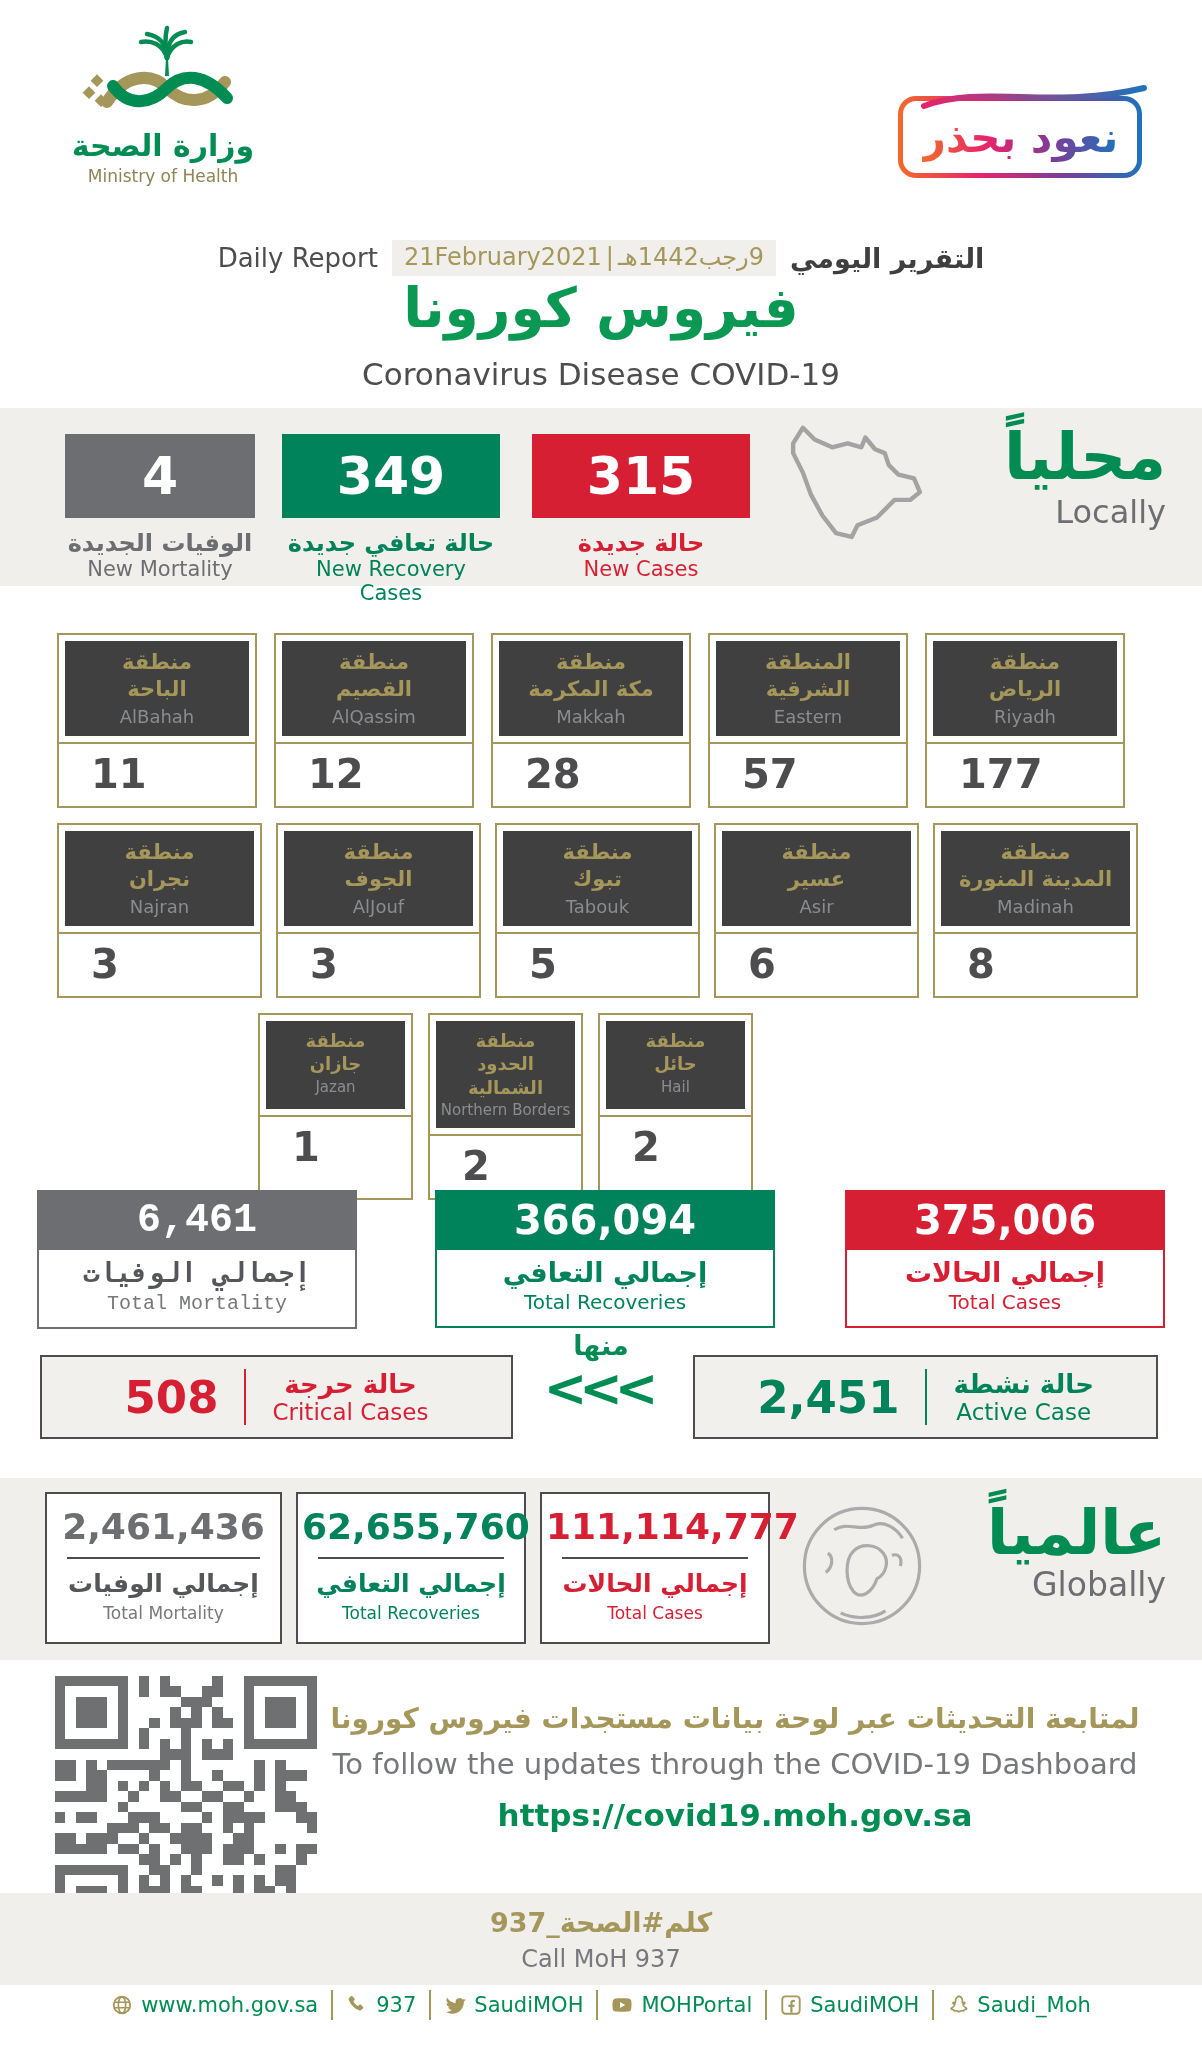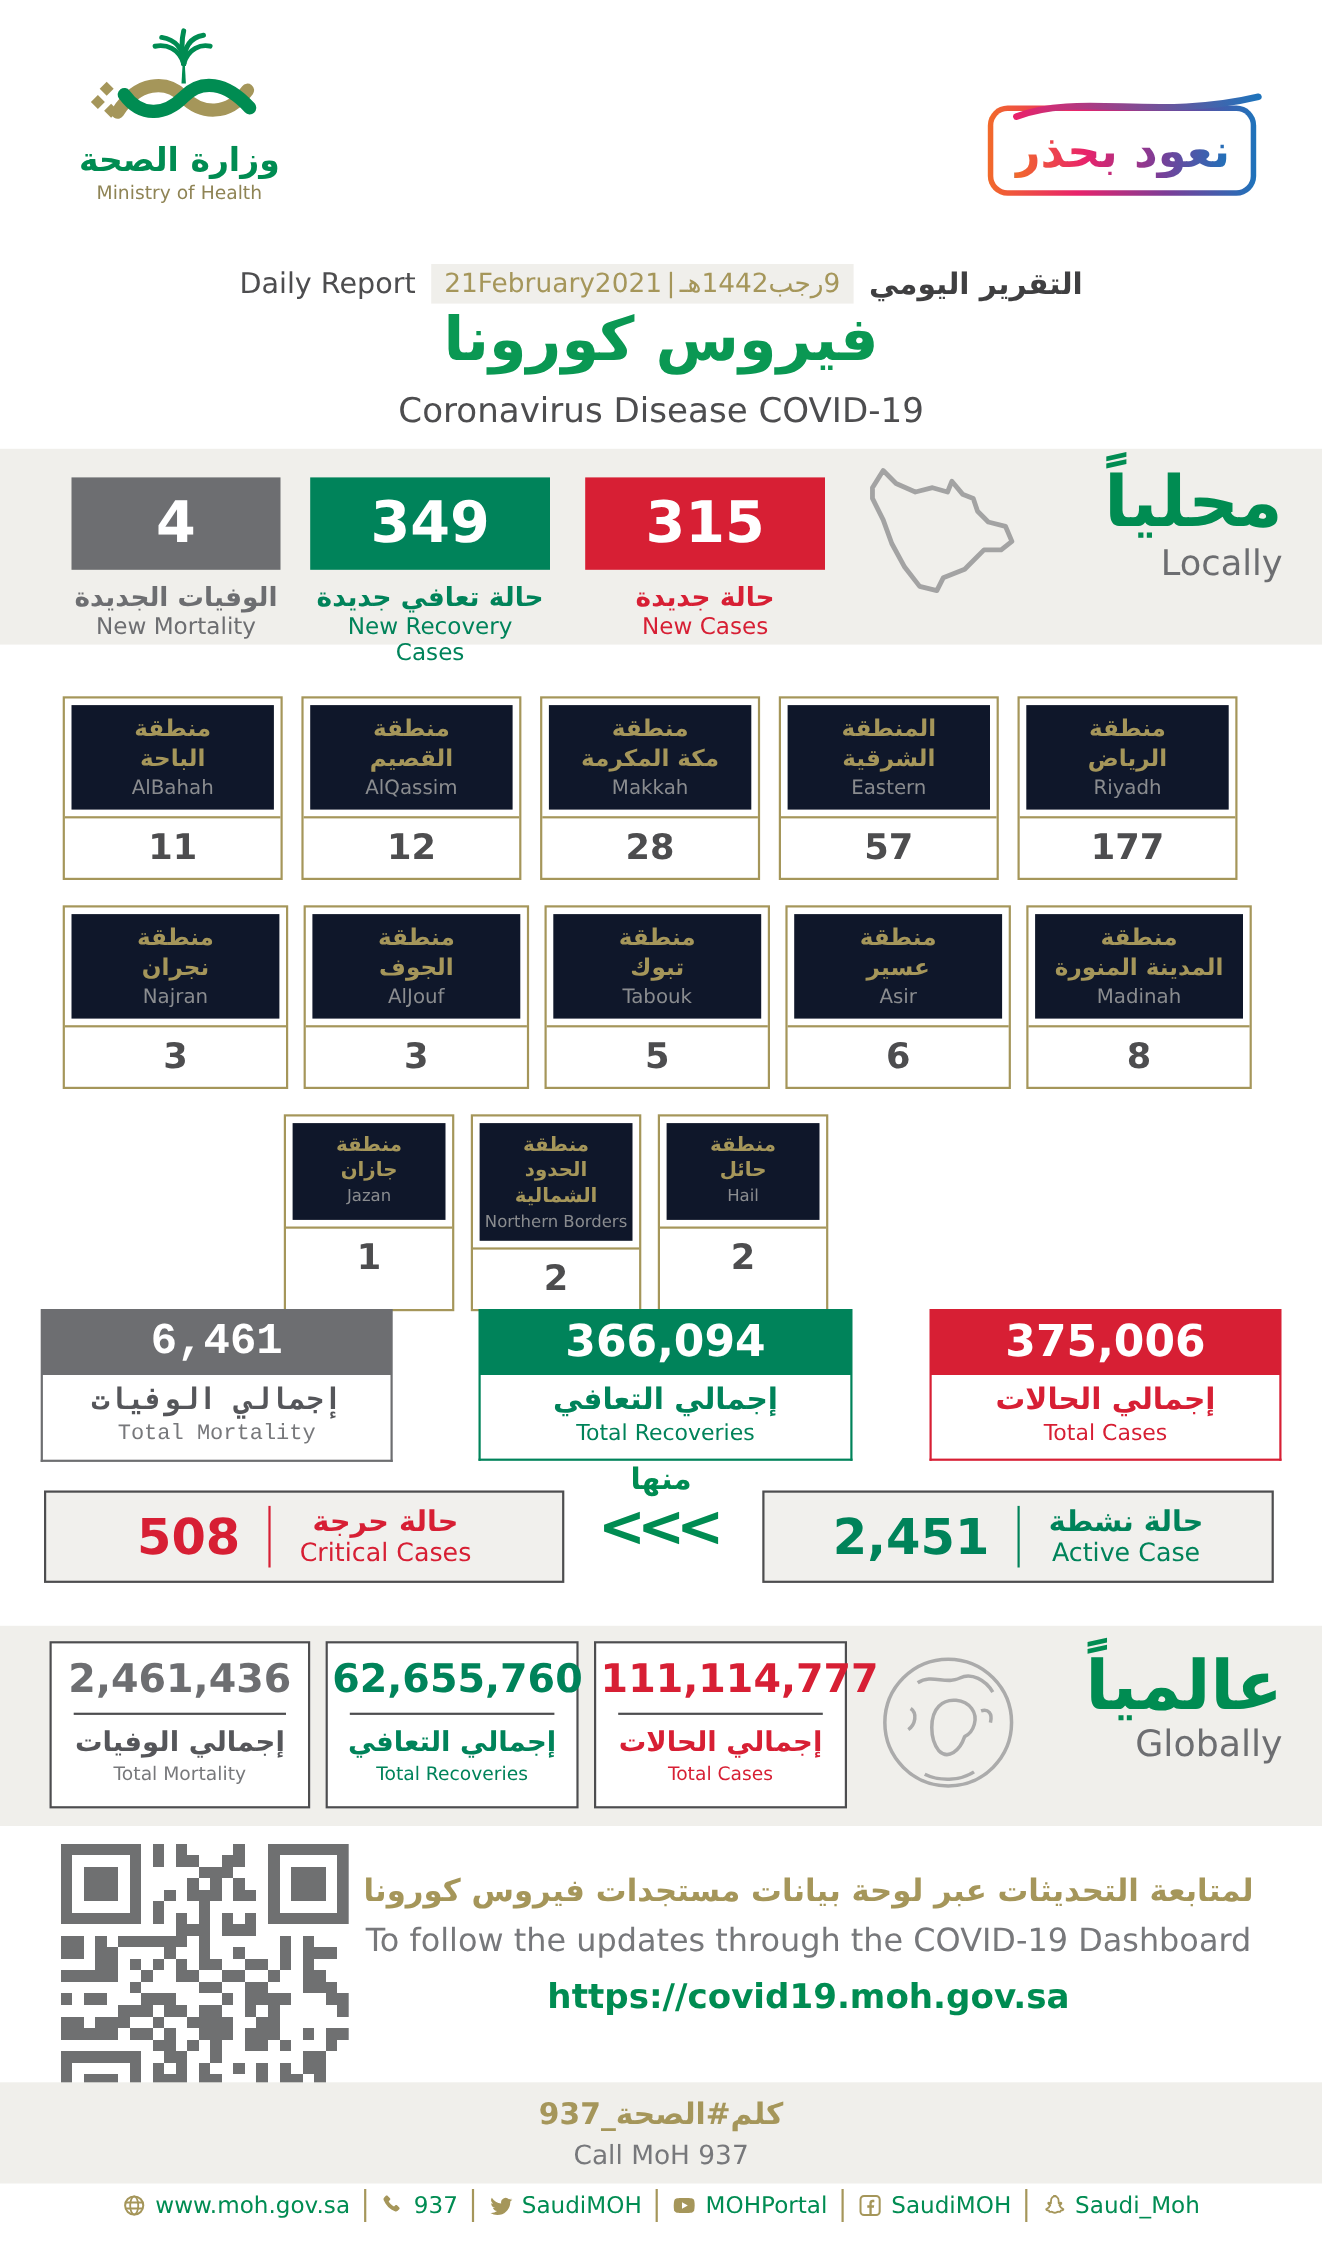--- a/index.html
+++ b/index.html
@@ -54,28 +54,28 @@
   .loc-ar{font-size:64px;font-weight:bold;color:#008C52;line-height:1.05;margin-left:41px;}
   .loc-en{font-size:32px;color:#6D6E71;margin-top:2px;}
 
   
   .rrow{position:absolute;display:flex;}
   #rrow1{top:633px;left:57px;gap:17px;}
   #rrow2{top:823px;left:57px;gap:14px;}
   #rrow3{top:1013px;left:258px;gap:15px;}
   .rcard{border:2px solid #A5965A;background:#fff;box-sizing:border-box;}
   .w200{width:200px;} .w205{width:205px;} .w155{width:155px;}
-  .rhead{margin:6px 6px 0;background:#0f172a;text-align:center;padding:8px 2px 9px;
+  .rhead{margin:6px 6px 0;background:#404040;text-align:center;padding:8px 2px 9px;
          min-height:88px;box-sizing:border-box;}
   .r-ar1,.r-ar2{color:#A5965A;font-weight:bold;font-size:21px;line-height:1.3;}
   .r-en{color:#8A8C8F;font-size:18px;margin-top:2px;}
   .w155 .r-ar1,.w155 .r-ar2{font-size:18px;}
   .w155 .r-en{font-size:15px;}
   .r-line{border-top:2px solid #A5965A;margin-top:6px;}
-  .r-num{text-align:center;font-size:32px;font-weight:bold;color:#4D4D4F;padding:7px 0 9px;}
+  .r-num{font-size:40px;font-weight:bold;color:#4D4D4F;padding:7px 0 9px;margin-left:32px;}
 
   
   .tbox{position:absolute;top:1190px;}
   #tbox-mort{left:37px;width:320px;font-family:Liberation Mono, monospace;}
   #tbox-rec{left:435px;width:340px;}
   #tbox-case{left:845px;width:320px;}
   .thead{height:60px;font-size:40px;font-weight:bold;color:#fff;display:flex;
          align-items:center;justify-content:center;}
   .tbody{border:2px solid;border-top:none;background:#fff;text-align:center;padding:7px 0 12px;}
   .t-ar{font-size:27px;font-weight:bold;}

